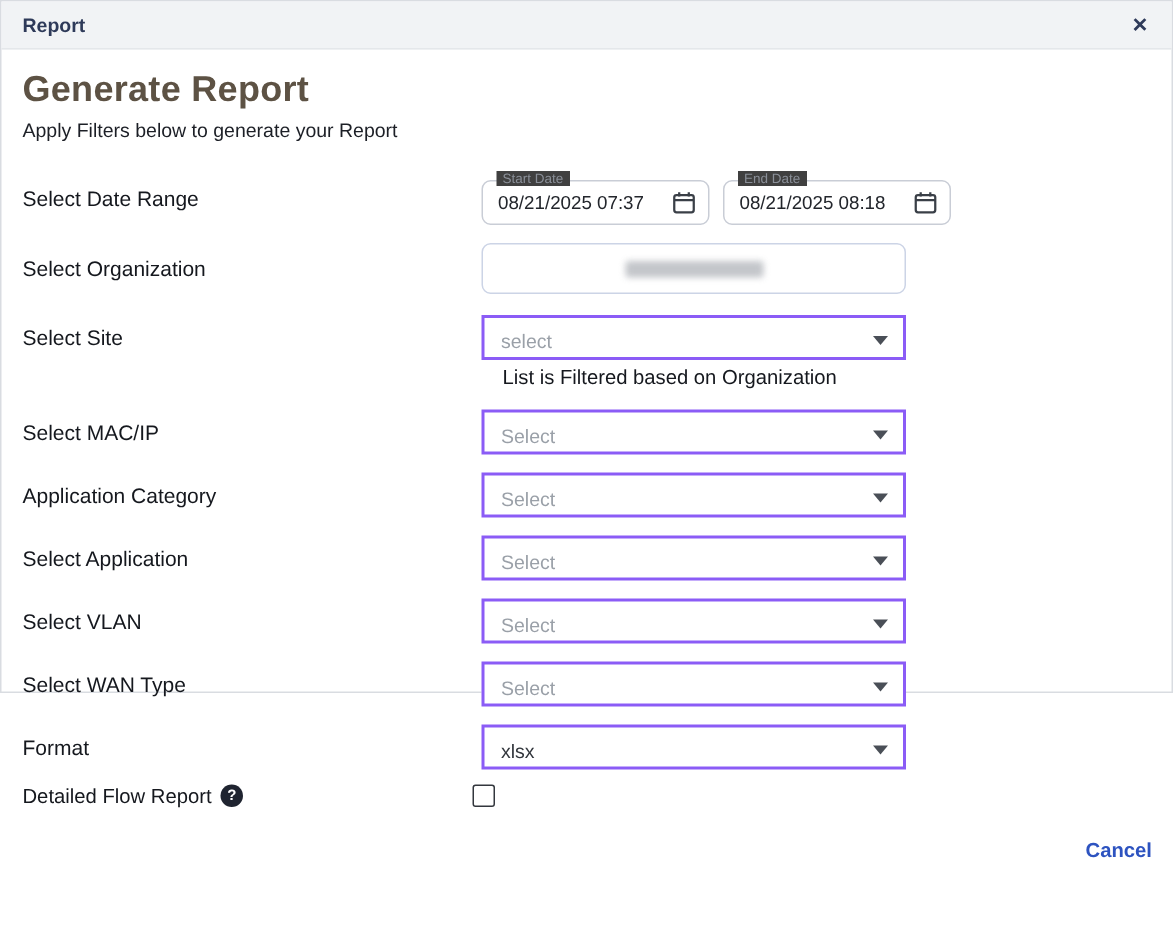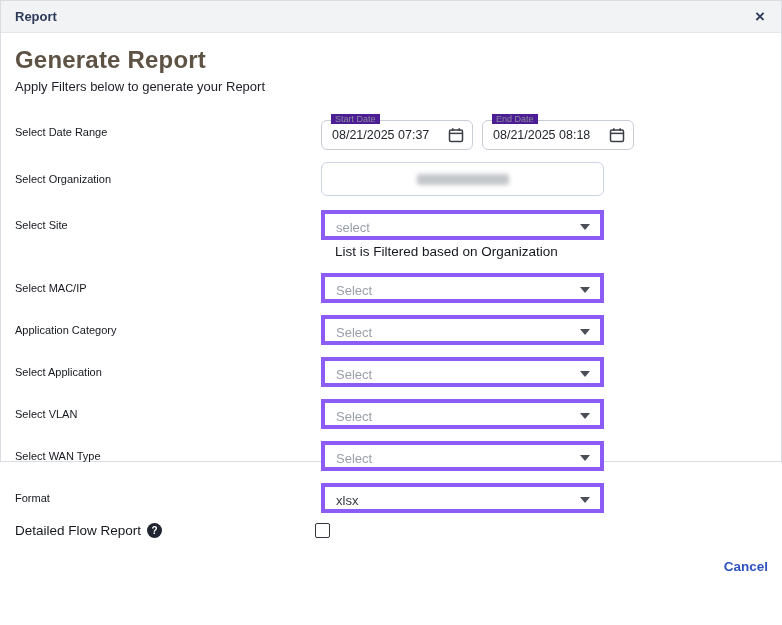--- a/index.html
+++ b/index.html
@@ -28,27 +28,27 @@
   .close-btn {
     font-size: 17px; line-height: 1; color: #2e3a59;
     cursor: pointer; font-weight: bold; padding: 2px 2px;
   }
   
   .content { flex: 1 1 auto; padding: 13px 14px 0 14px; }
   .page-heading { font-size: 24px; font-weight: bold; color: #5d5244; letter-spacing: .2px; }
   .page-subtitle { font-size: 13px; color: #1c1f26; margin-top: 5px; margin-bottom: 20px; }
 
   .form-row { display: flex; align-items: center; margin-bottom: 12px; }
-  .label-col { width: 306px; flex: 0 0 306px; font-size: 11px; color: #15181e; }
+  .label-col { width: 306px; flex: 0 0 306px; font-size: 14px; color: #15181e; }
   .input-col { flex: 0 0 auto; }
 
   
   .select-box {
     width: 283px; height: 30px;
-    border: 4px solid #8b5cf6; border-radius: 0;
+    border: 2px solid #8b5cf6; border-radius: 0;
     background: #fff;
     display: flex; align-items: center; justify-content: space-between;
     padding: 4px 10px 0 11px;
     font-size: 13px; color: #9aa0a8;
     cursor: pointer;
   }
   .select-box .value { color: #33373d; }
   .caret {
     width: 0; height: 0;
     border-left: 5px solid transparent;
@@ -63,21 +63,21 @@
     position: relative;
     width: 152px; height: 30px;
     border: 1px solid #c9cdd6; border-radius: 6px;
     background: #fff;
     display: flex; align-items: center; justify-content: space-between;
     padding: 0 8px 0 10px;
     font-size: 12.5px; color: #23262c;
   }
   .float-label {
     position: absolute; top: -7px; left: 9px;
-    background: #4c1d95; padding: 0 4px;
+    background: #404040; padding: 0 4px;
     font-size: 9px; color: #8a8f98;
     white-space: nowrap;
   }
   .cal-icon { flex: 0 0 auto; display: inline-flex; cursor: pointer; }
 
   
   .org-input {
     width: 283px; height: 34px;
     border: 1px solid #ccd4e6; border-radius: 6px;
     background: #fff;

